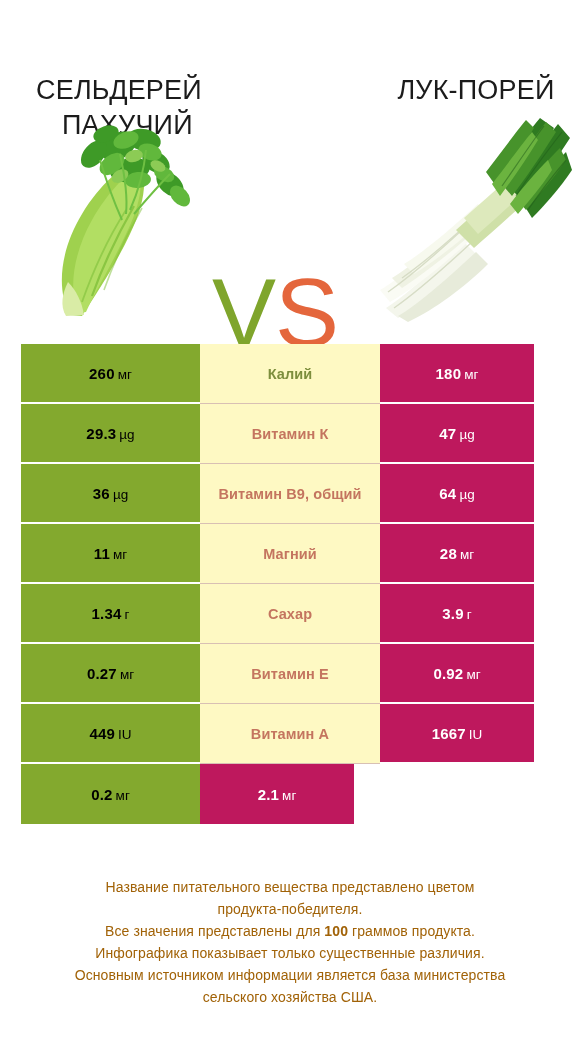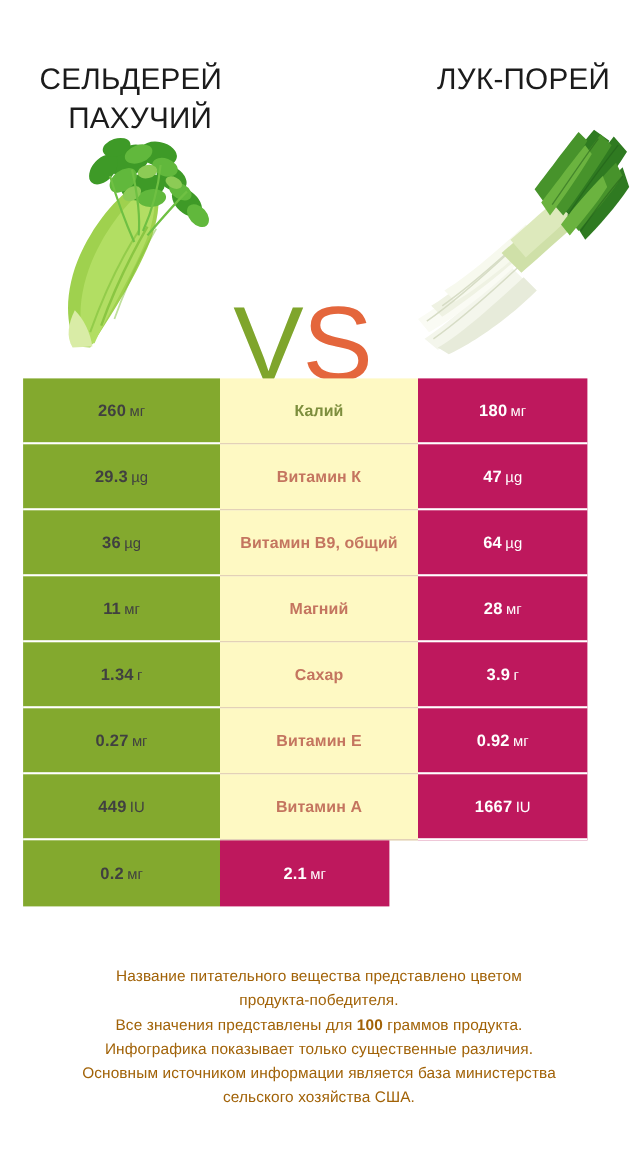--- a/index.html
+++ b/index.html
@@ -12,21 +12,21 @@
     height: 1054px;
     font-family: "Liberation Sans", sans-serif;
     color: #231f20;
     overflow: hidden;
     position: relative;
   }
 
   
   .titles {
     position: absolute;
-    top: 0;
+    top: 18px;
     left: 0;
     width: 580px;
     height: 100px;
   }
   .title {
     position: absolute;
     font-size: 27px;
     line-height: 35px;
     letter-spacing: 0.2px;
     font-weight: 400;
@@ -93,21 +93,21 @@
   .cell {
     display: flex;
     align-items: center;
     justify-content: center;
     box-sizing: border-box;
     font-size: 15px;
   }
   .cell-left {
     width: 179px;
     background: #83A92E;
-    color: #404040;
+    color: #000000;
     border-bottom: 2px solid #ffffff;
   }
   .cell-mid {
     width: 180px;
     background: #fef9c3;
     border-bottom: 1px solid #D8C0B4;
   }
   .row:last-child .cell-left,
   .row:last-child .cell-right { border-bottom: none; }
 

